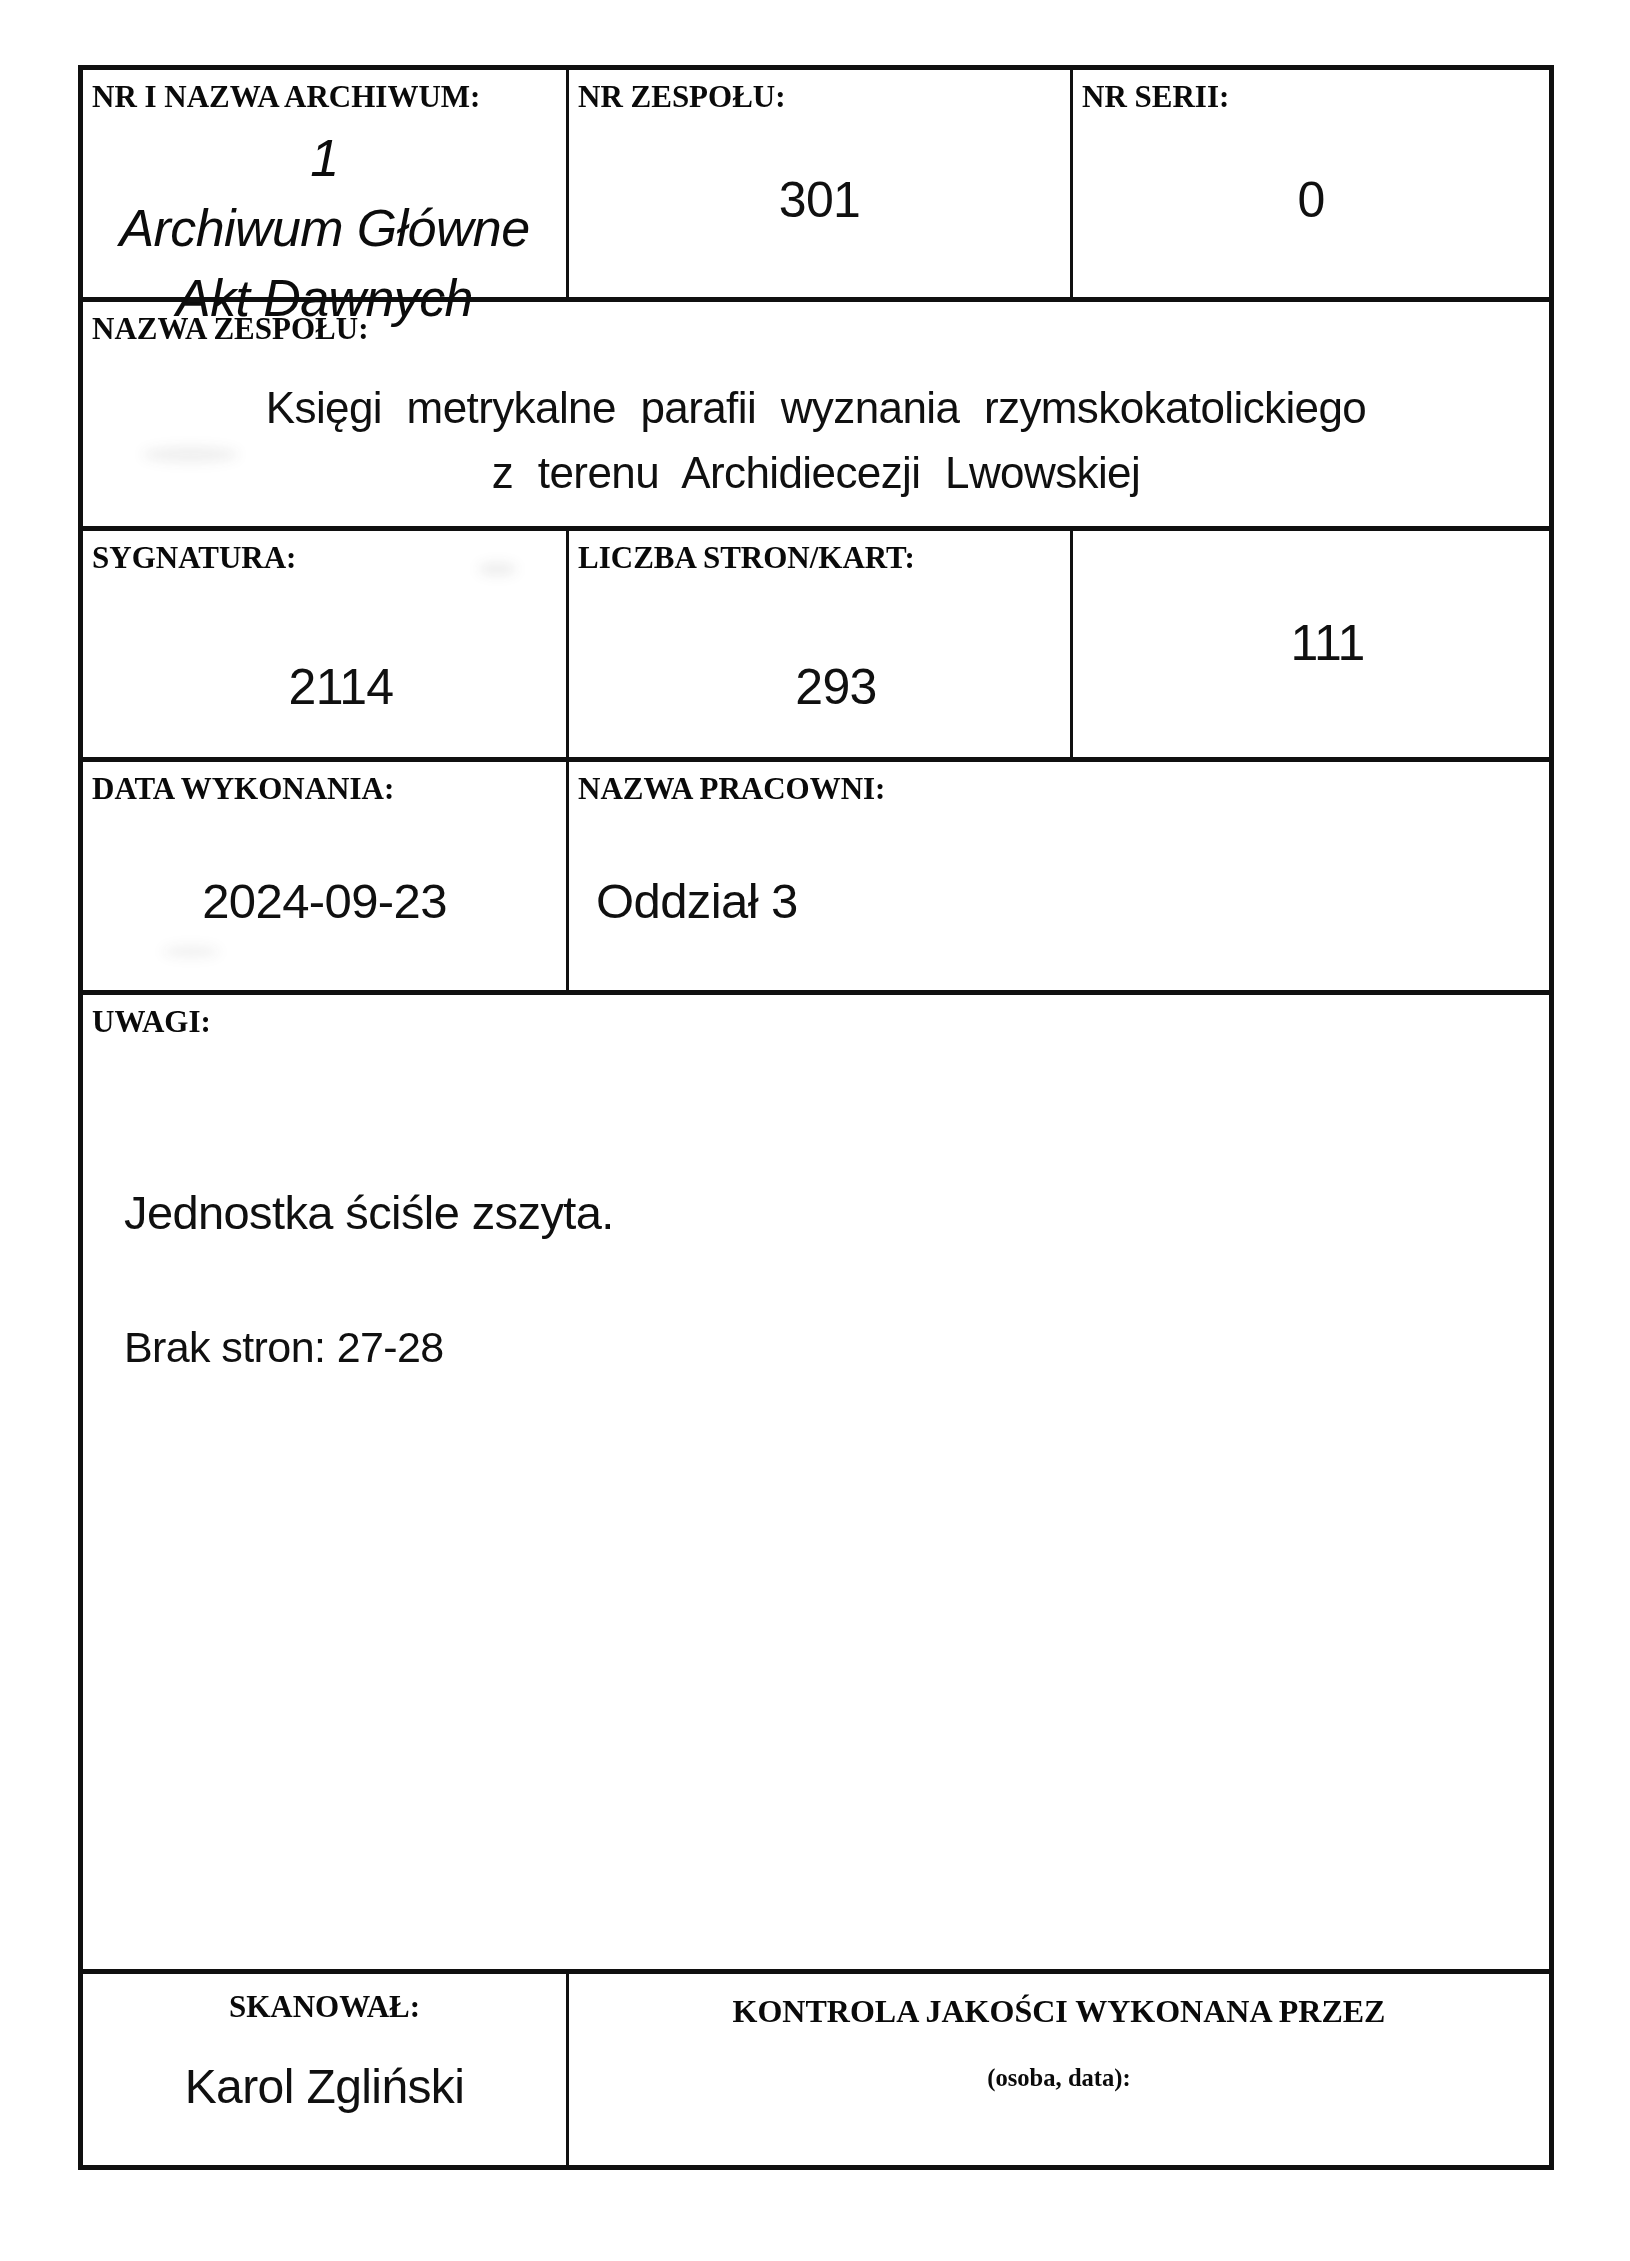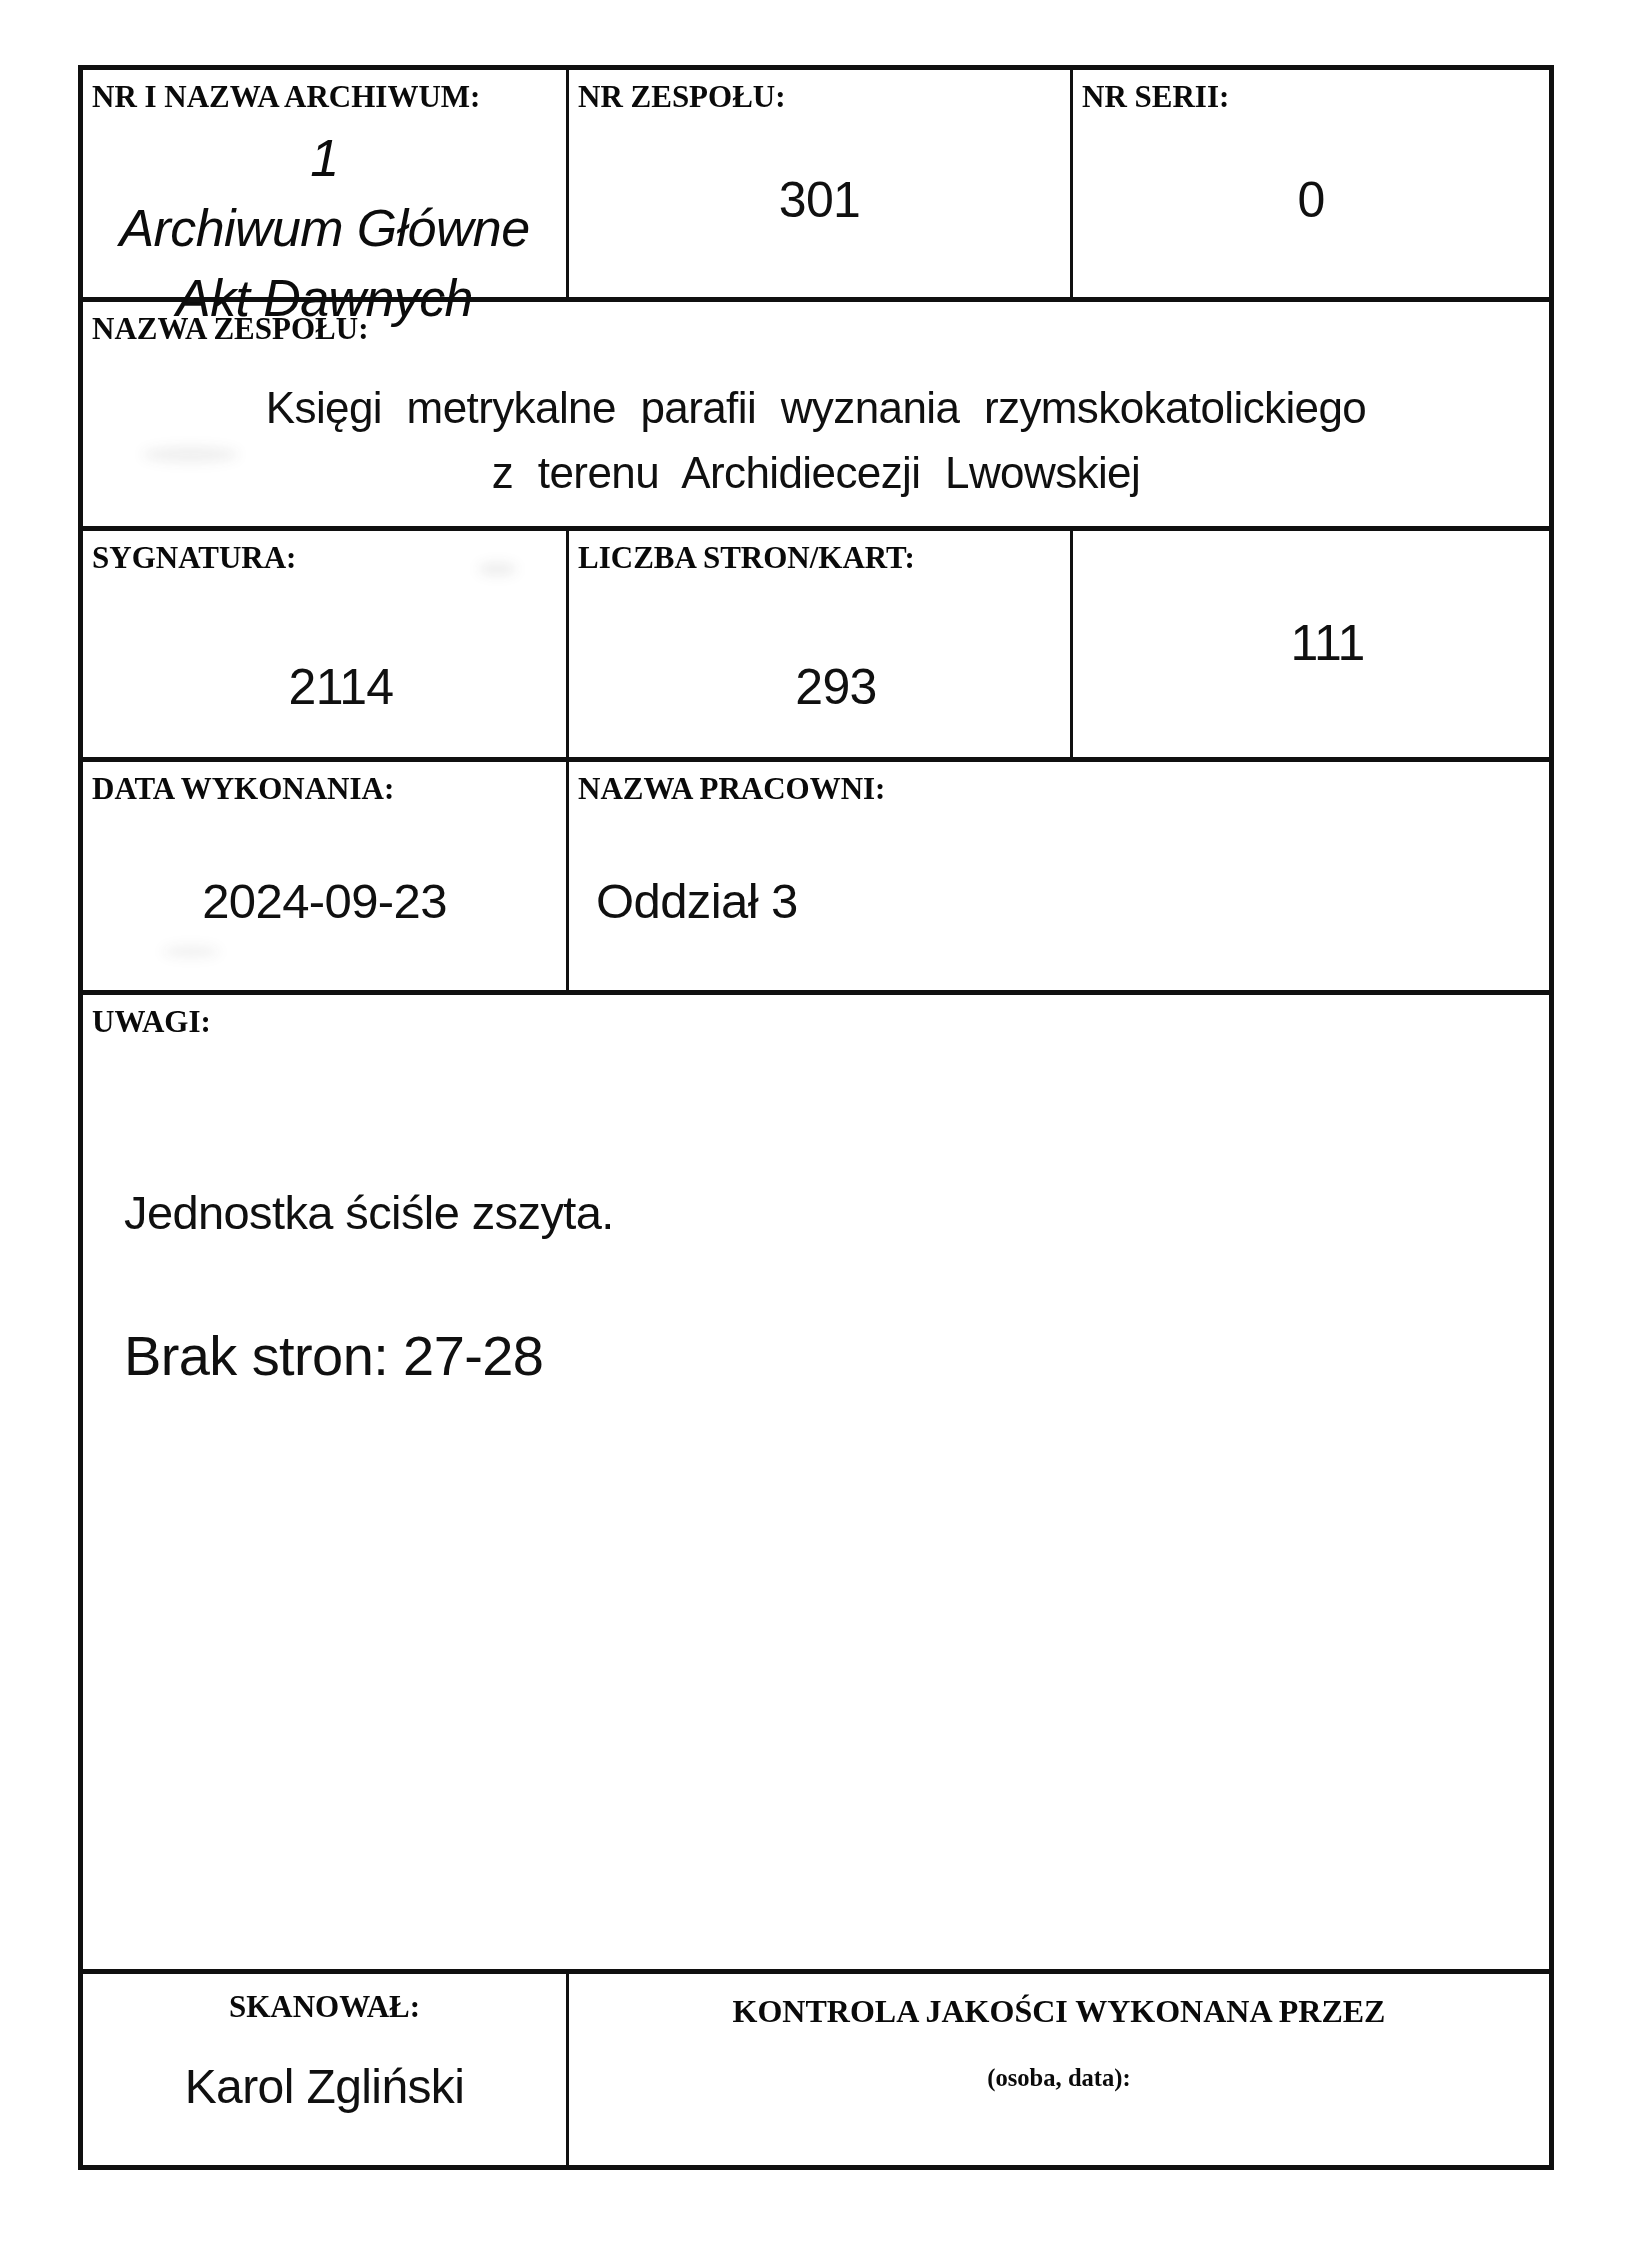--- a/index.html
+++ b/index.html
@@ -87,21 +87,21 @@
     letter-spacing: -0.6px;
   }
 
   .uwagi-note1 {
     font-size: 47px;
     padding-left: 41px;
     margin-top: 146px;
     letter-spacing: -0.6px;
   }
   .uwagi-note2 {
-    font-size: 56px;
+    font-size: 43px;
     padding-left: 41px;
     margin-top: 83px;
     letter-spacing: -0.6px;
   }
 
   .scan-name {
     font-size: 48px;
     text-align: center;
     margin-top: 34px;
     letter-spacing: -0.6px;

